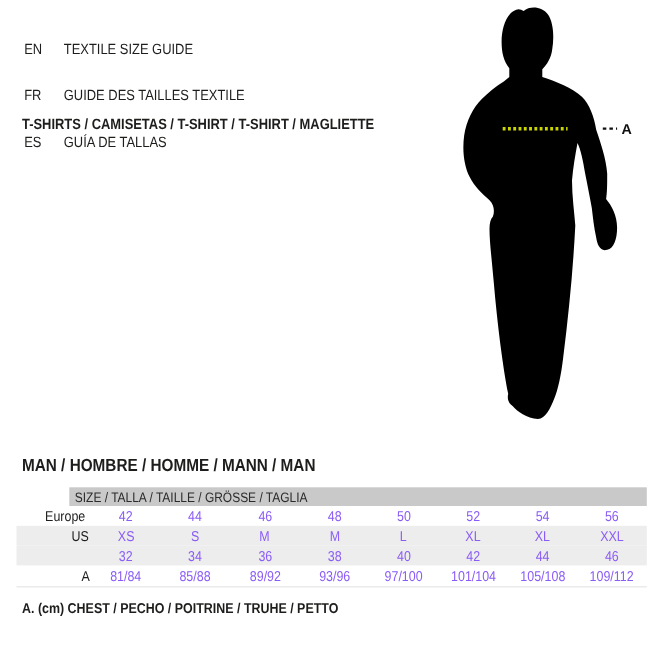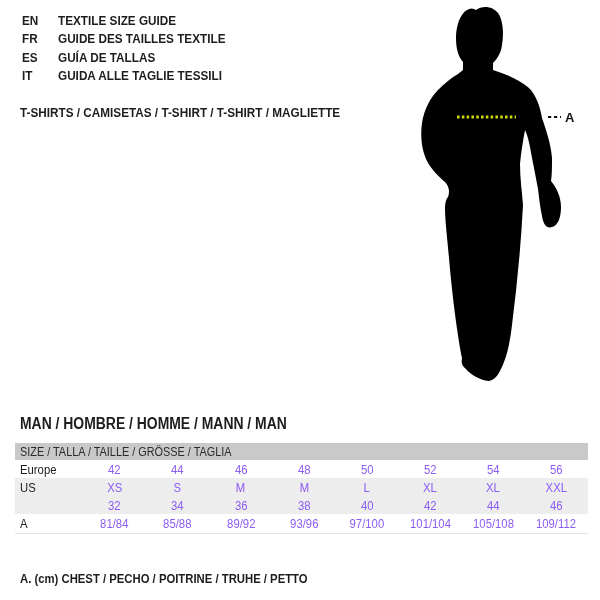--- a/index.html
+++ b/index.html
@@ -7,65 +7,61 @@
     position:relative;width:600px;height:600px;background:#ffffff;overflow:hidden;
     font-family:"Liberation Sans","DejaVu Sans",sans-serif;color:#1d1d1b;
   }
   
   .cx{display:inline-block;transform:scaleX(0.87);transform-origin:center;white-space:nowrap;}
   .cx.left{transform-origin:left center;}
 
   
   .lang-block{position:absolute;left:22px;top:11px;}
   .lang-row{display:grid;grid-template-columns:36px auto;height:18.5px;align-items:center;
-            font-size:13.5px;font-weight:700;letter-spacing:0px;}
+            font-size:13.5px;font-weight:400;letter-spacing:0px;margin-top:24px;}
   
   .titles{position:absolute;left:20px;top:103px;font-size:13.5px;font-weight:700;line-height:19px;}
 
   
   .figure-wrap{position:absolute;left:400px;top:0px;width:180px;height:400px;}
 
   
   .man-line{position:absolute;left:20px;top:415px;font-size:16px;font-weight:700;}
 
   
   .size-table{position:absolute;left:15px;top:443px;width:573px;font-size:13px;
               border-bottom:1px solid #e3e3e3;}
   .thead{height:17px;background:#c9c9c9;display:flex;align-items:center;
-         padding-left:5px;color:#2b2b2b;font-size:12.5px;}
+         padding-left:5px;color:#2b2b2b;font-size:12.5px;margin-left:48px;}
   .trow{display:grid;grid-template-columns:68px repeat(8,1fr);align-items:center;}
   .trow.h18{height:18px;} .trow.h19{height:19px;}
   .trow.alt{background:#ededed;}
   .tcell{text-align:center;color:#8b5cf6;}
-  .tcell.label{text-align:left;padding-left:5px;color:#1d1d1b;}
+  .tcell.label{text-align:right;padding-left:5px;color:#1d1d1b;}
 
   
-  .footnote{position:absolute;left:20px;top:545px;font-size:13px;font-weight:700;margin-top:26px;}
+  .footnote{position:absolute;left:20px;top:545px;font-size:13px;font-weight:700;}
 </style>
 </head>
 <body>
 
 <div class="canvas">
 
   <div class="lang-block">
     <div class="lang-row">
       <span class="cx left">EN</span>
       <span class="cx left">TEXTILE SIZE GUIDE</span>
     </div>
     <div class="lang-row">
       <span class="cx left">FR</span>
       <span class="cx left">GUIDE DES TAILLES TEXTILE</span>
     </div>
     <div class="lang-row">
       <span class="cx left">ES</span>
       <span class="cx left">GUÍA DE TALLAS</span>
-    </div>
-    <div class="lang-row">
-      <span class="cx left">IT</span>
-      <span class="cx left">GUIDA ALLE TAGLIE TESSILI</span>
     </div>
   </div>
 
   <div class="titles">
     <div><span class="cx left">T-SHIRTS / CAMISETAS / T-SHIRT / T-SHIRT / MAGLIETTE</span></div>
   </div>
 
   <div class="figure-wrap">
     <svg width="180" height="400" viewBox="0 0 180 400">
       <path fill="#000000" d="

